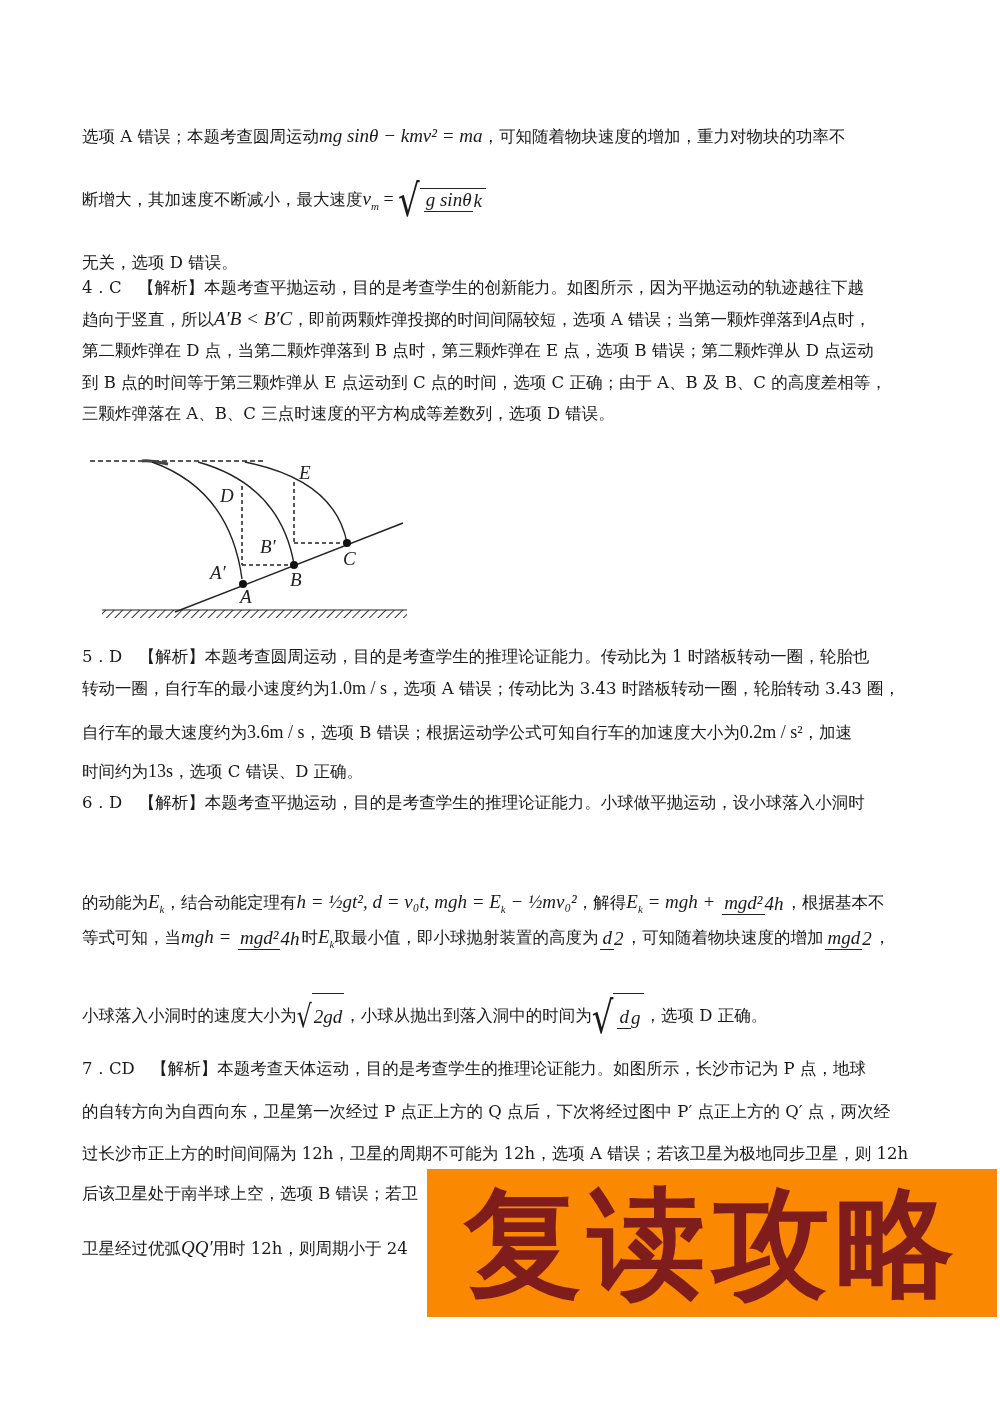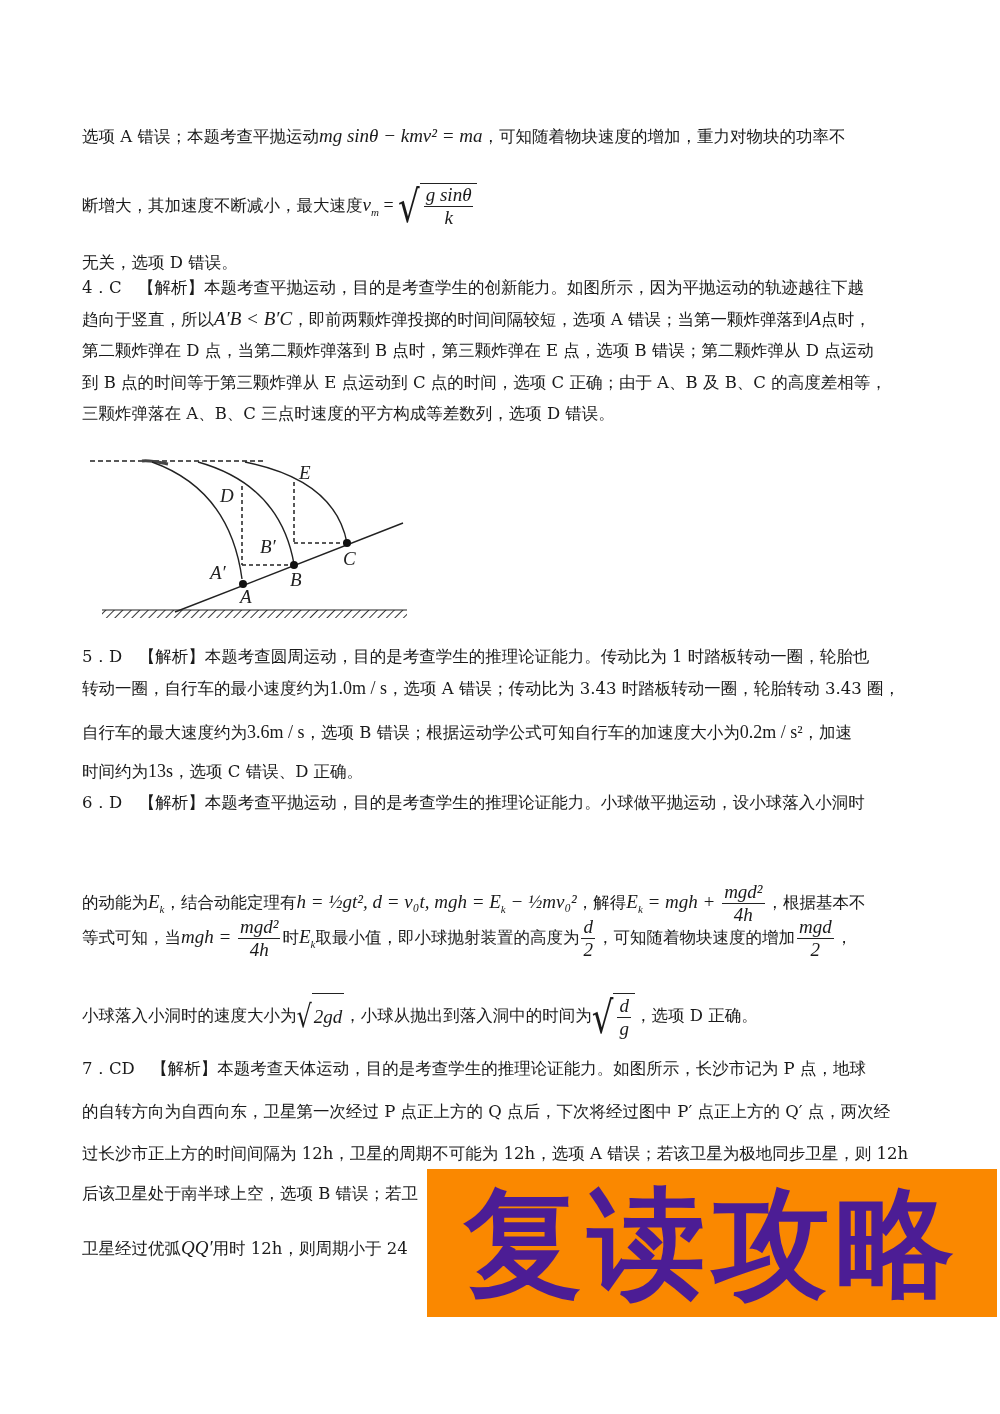--- a/index.html
+++ b/index.html
@@ -1,38 +1,38 @@
 <!DOCTYPE html>
 <html><head>
 <meta charset="utf-8">
 <style>
   html, body { margin: 0; padding: 0; background: #ffffff; }
   body { width: 1000px; height: 1414px; position: relative; overflow: hidden;
          font-family: "DejaVu Serif", "Liberation Serif", serif; color: #1a1a1a; }
   .line { position: absolute; left: 82px; width: 840px; font-size: 16.5px; line-height: 22px; white-space: nowrap; }
   .m { font-family: "Liberation Serif", "DejaVu Serif", serif; font-style: italic; font-size: 19px; }
   .r { font-family: "Liberation Serif", "DejaVu Serif", serif; font-size: 18px; }
-  .frac { display: inline-flex; flex-direction: column; align-items: center; vertical-align: middle; margin: 0 2px; }
+  .frac { display: inline-flex; flex-direction: row; align-items: center; vertical-align: middle; margin: 0 2px; }
   .frac .num { border-bottom: 1px solid #222; padding: 0 2px; line-height: 22px; }
   .frac .den { line-height: 22px; }
   .sqrt { display: inline-flex; align-items: center; vertical-align: middle; }
   .sqrt .rad { font-size: 34px; font-family: "DejaVu Serif", serif; line-height: 1; transform: scaleY(1.3); }
   .sqrt .body { border-top: 1px solid #222; padding: 0 2px; }
   sub { font-size: 11px; }
   .diagram { position: absolute; left: 80px; top: 440px; width: 350px; height: 190px; }
   .banner { position: absolute; left: 427px; top: 1169px; width: 570px; height: 148px; background: #fa8800;
             display: flex; align-items: center; justify-content: center; }
-  .banner span { color: #4c1d95; font-family: "DejaVu Sans", "Liberation Sans", sans-serif; font-weight: bold;
+  .banner span { color: #7f1d1d; font-family: "DejaVu Sans", "Liberation Sans", sans-serif; font-weight: bold;
                  font-size: 118px; letter-spacing: 6px; line-height: 1; }
 </style>
 </head>
 <body>
 
 <div class="line" style="top:125px">
-  <span>选项 A 错误；本题考查平抛运动</span><span class="m">mg sinθ − kmv² = ma</span><span>，可知随着物块速度的增加，重力对物块的功率不</span>
+  <span>选项 A 错误；本题考查圆周运动</span><span class="m">mg sinθ − kmv² = ma</span><span>，可知随着物块速度的增加，重力对物块的功率不</span>
 </div>
 <div class="line" style="top:183px">
   <span>断增大，其加速度不断减小，最大速度</span><span class="m"><span>v</span><sub>m</sub></span><span class="r"> = </span><span class="sqrt">
       <span class="rad">√</span>
       <span class="body"><span class="frac m">
           <span class="num">g sinθ</span>
           <span class="den">k</span>
         </span></span>
     </span>
 </div>

